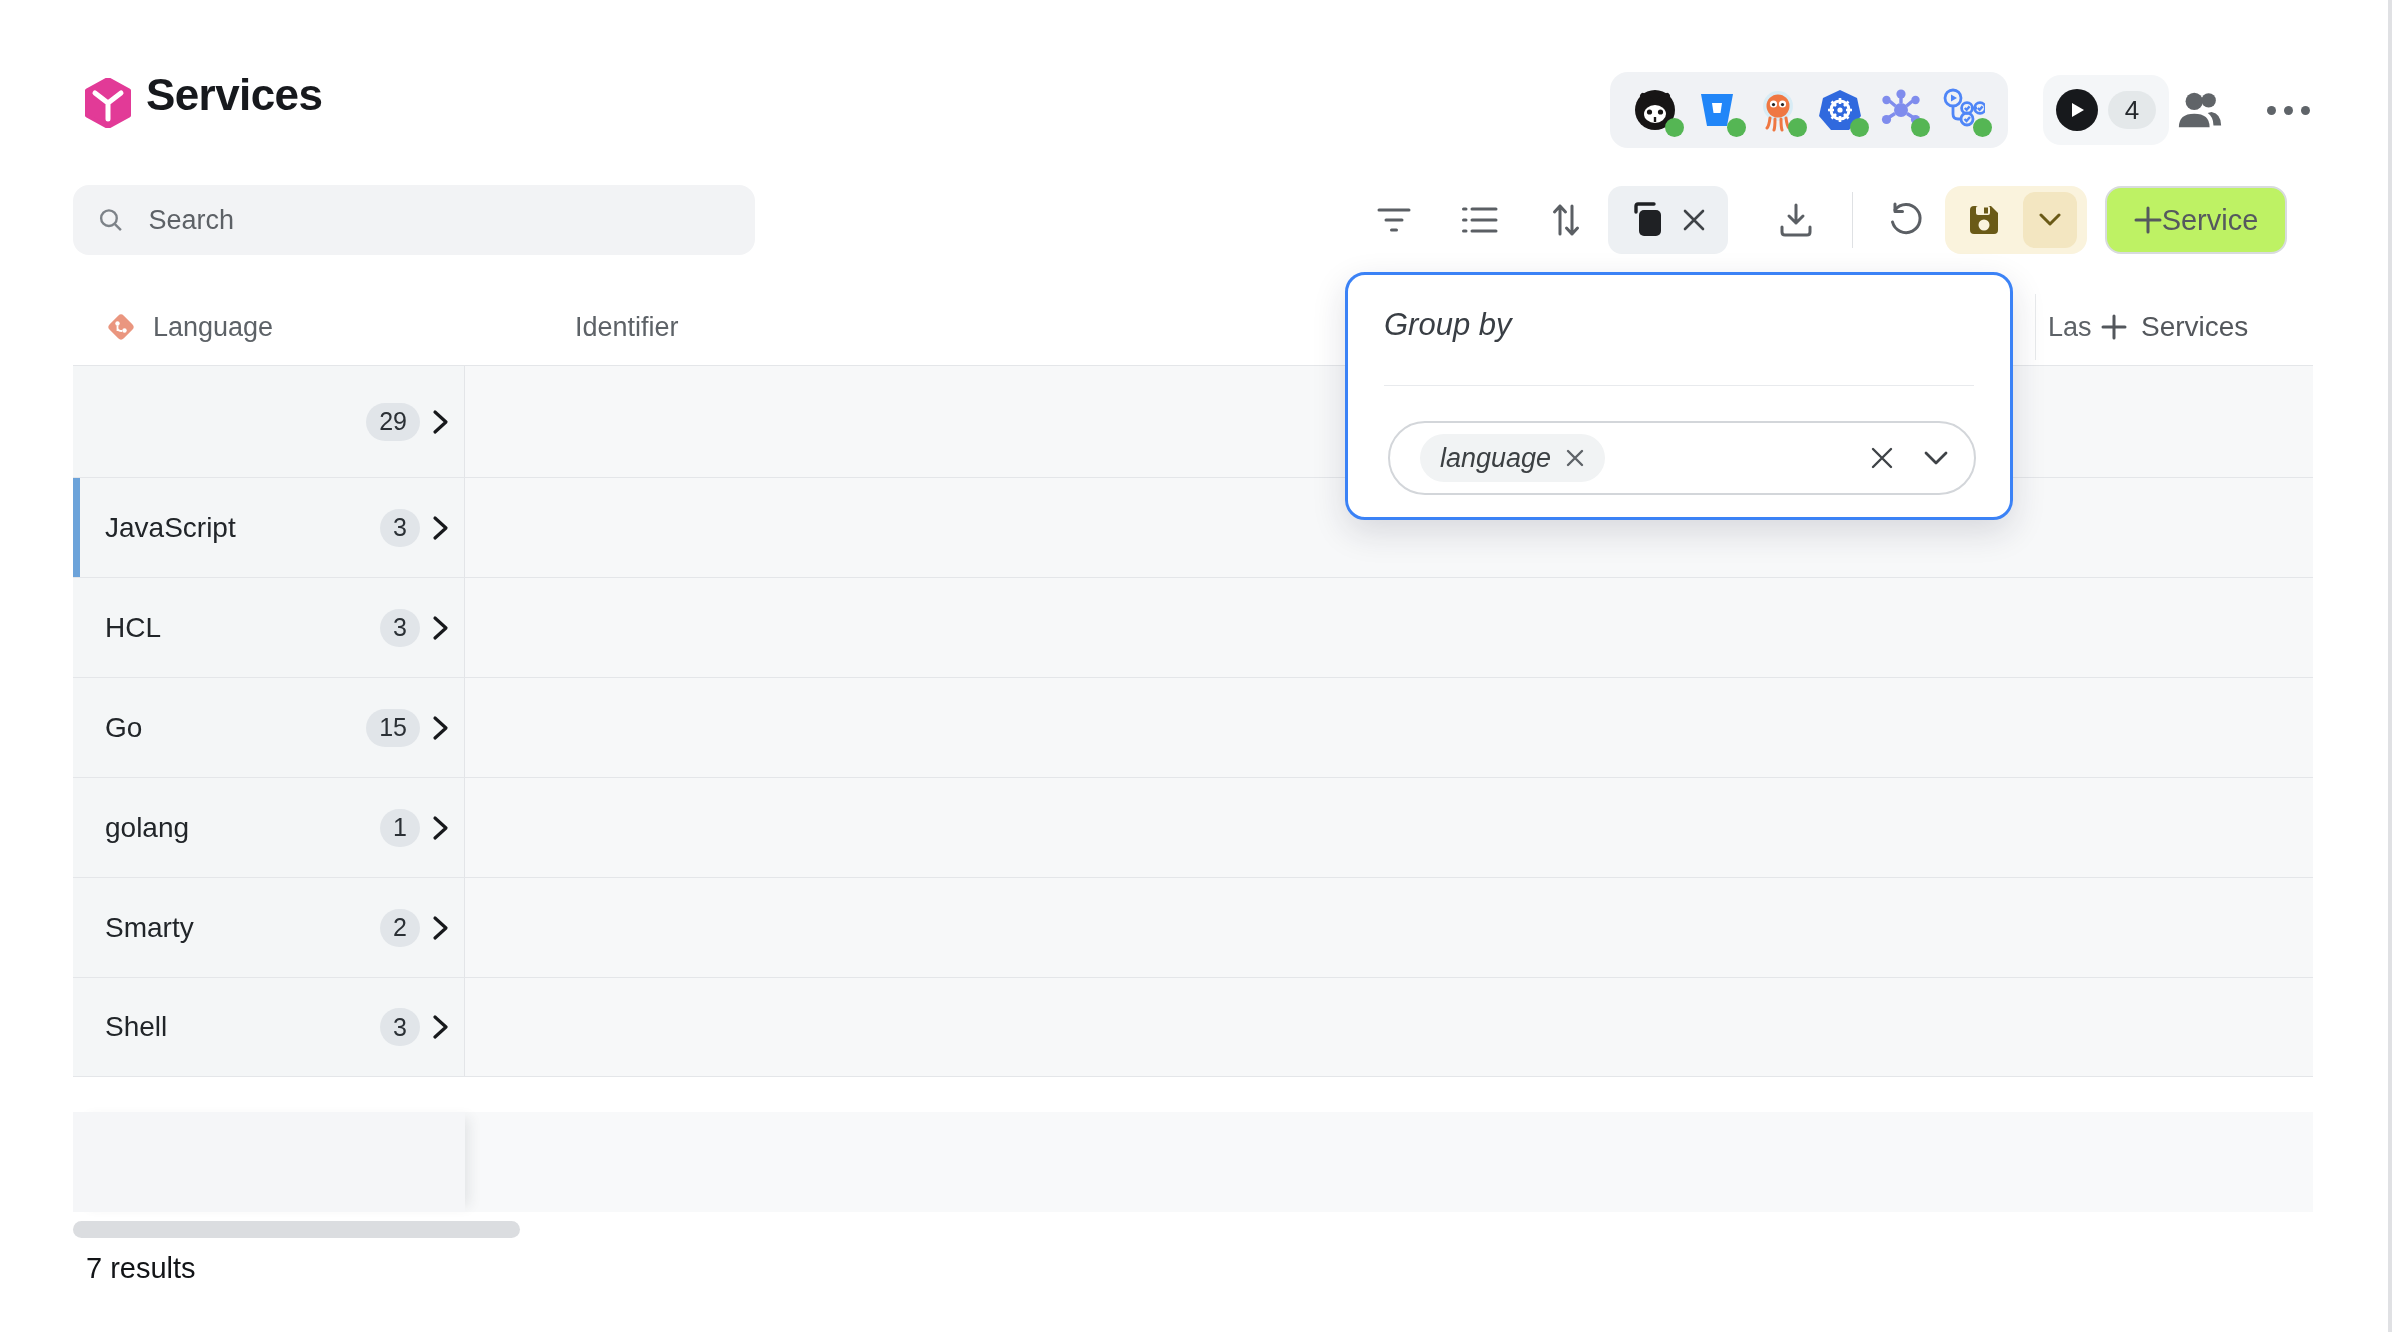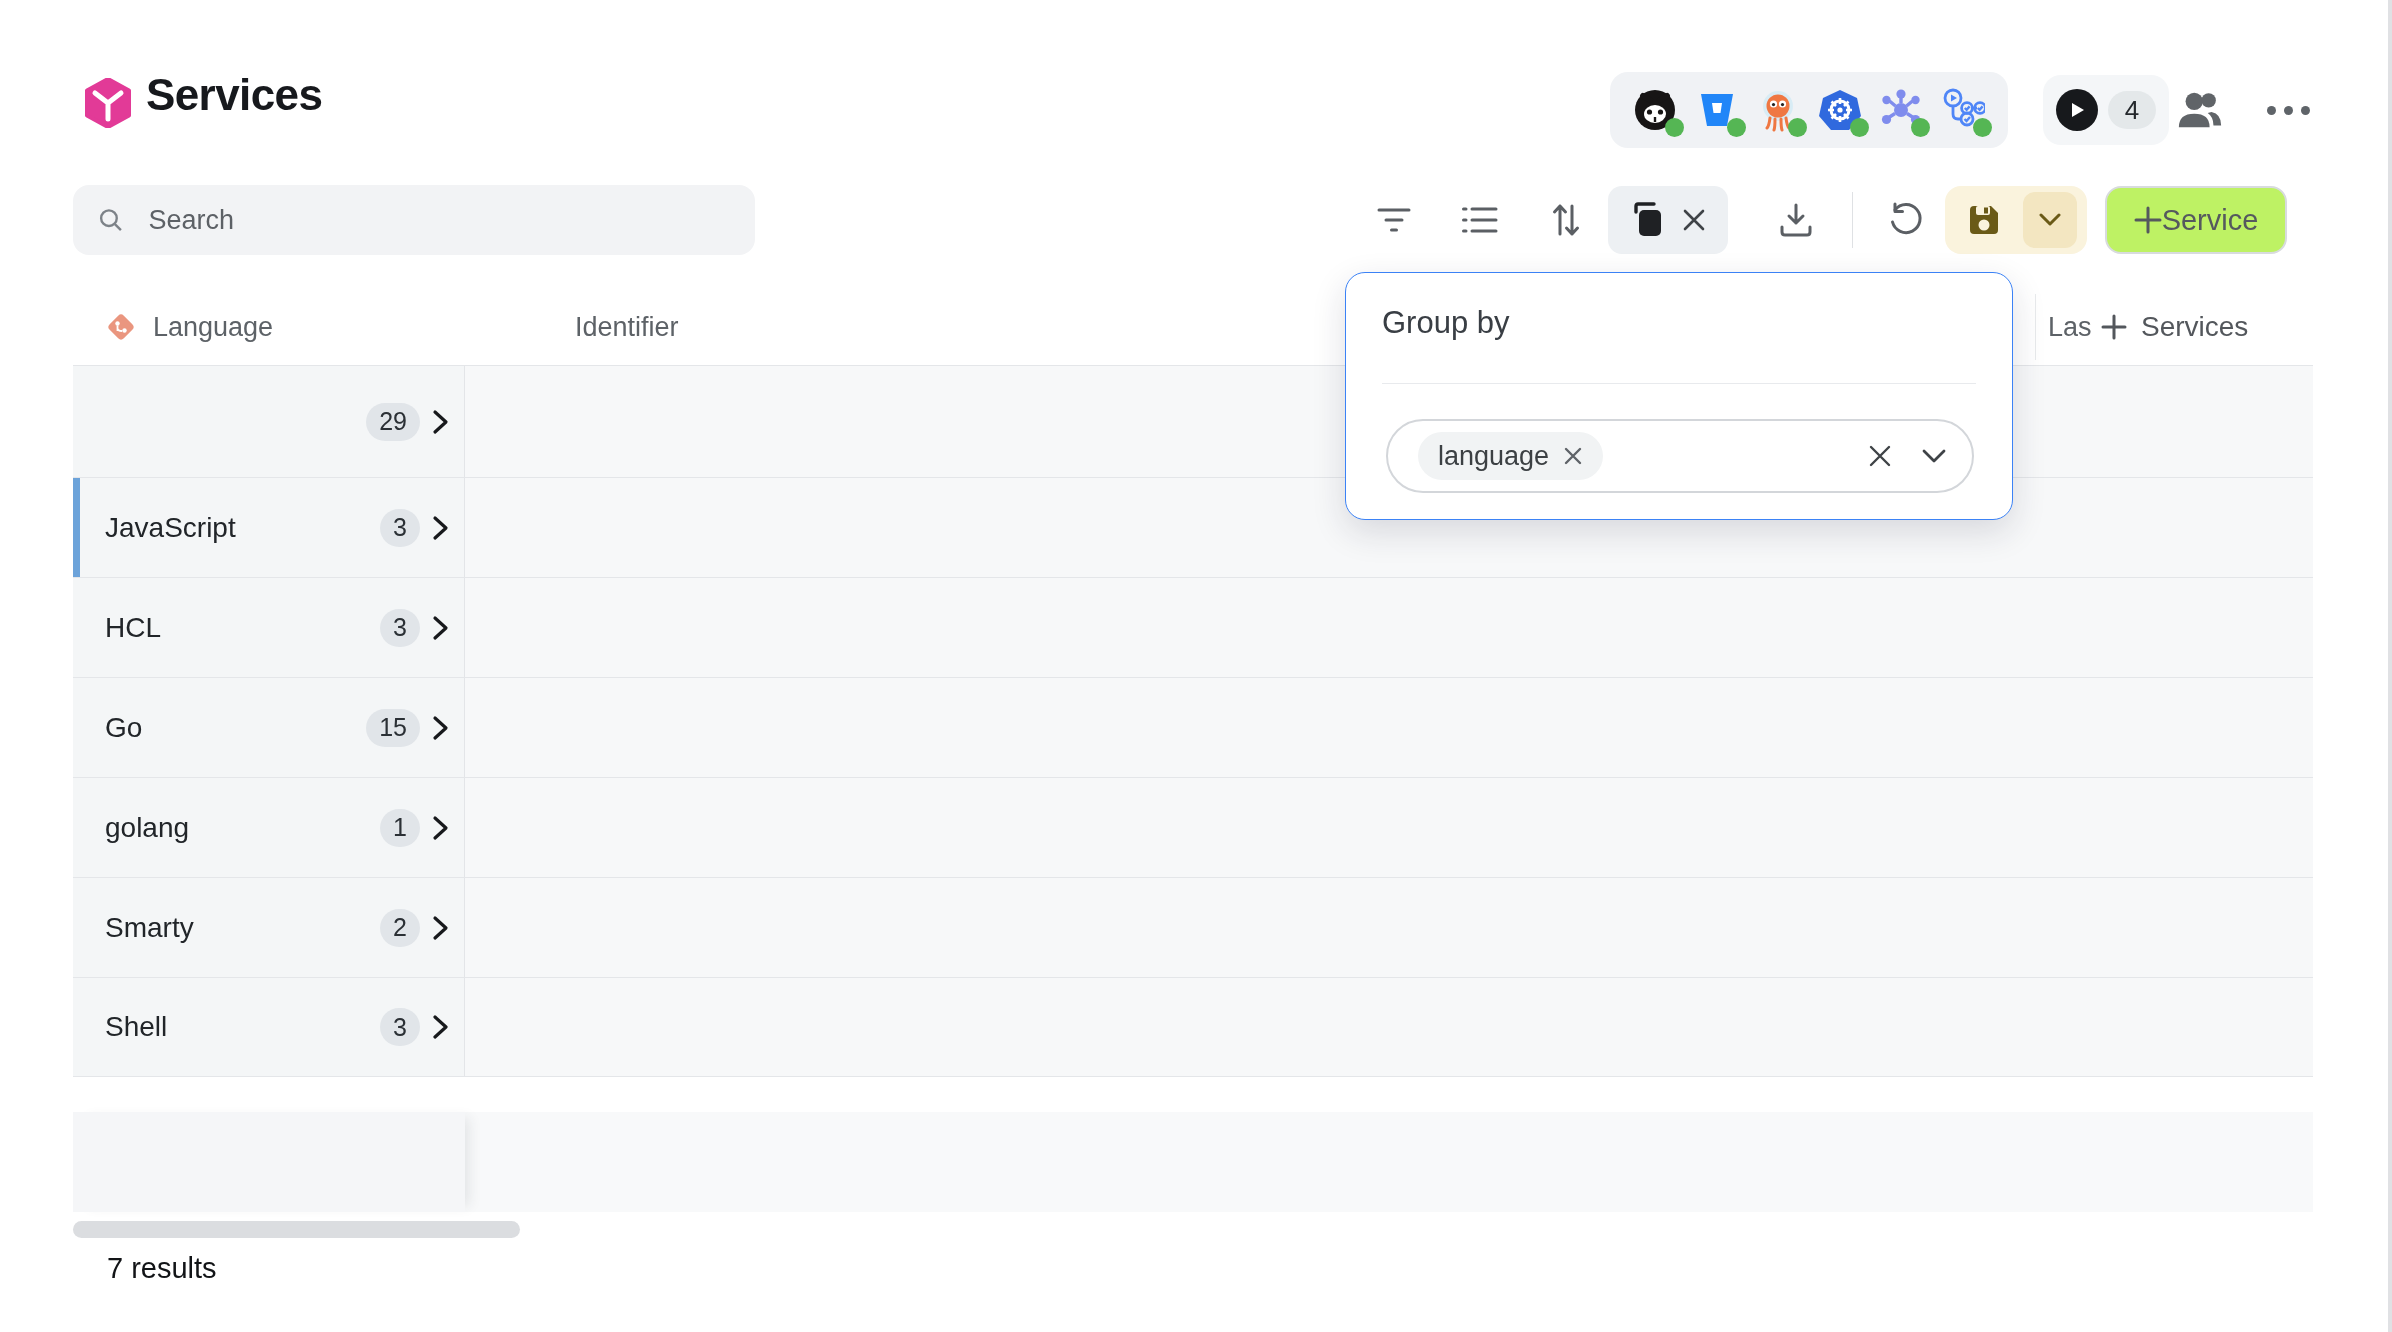--- a/index.html
+++ b/index.html
@@ -75,25 +75,25 @@
     display:flex; align-items:center; justify-content:center; font-size:25px; color:#2b3035; }
   .row-chevron { margin:0 14px 0 12px; display:flex; align-items:center; }
   .rowrest { flex:1; }
 
   .placeholder-row { position:absolute; left:73px; top:1112px; width:2240px; height:100px; background:#f8f9fa; }
   .placeholder-frozen { position:absolute; left:0; top:0; width:392px; height:100px; background:#f5f6f8;
     box-shadow:10px 0 12px -6px rgba(40,45,60,0.10); }
 
   .hscrollbar { position:absolute; left:73px; top:1221px; width:447px; height:17px; background:#dbdde0; border-radius:9px; }
 
-  .results { position:absolute; left:107px; top:1252px; font-size:29px; color:#121417; }
+  .results { position:absolute; left:86px; top:1252px; font-size:29px; color:#121417; }
 
   
-  .popup { position:absolute; left:1345px; top:272px; width:668px; height:248px; background:#ffffff; border:1px solid #3b82f6;
-    border-radius:20px; box-shadow:0 12px 34px rgba(25,30,55,0.14); z-index:50; }
+  .popup { position:absolute; left:1345px; top:272px; width:668px; height:248px; background:#ffffff; border:3px solid #3b82f6;
+    border-radius:20px; box-shadow:0 12px 34px rgba(25,30,55,0.14); z-index:50;font-style:italic; }
   .popup-title { position:absolute; left:36px; top:32px; font-size:31px; color:#393e44; }
   .popup-divider { position:absolute; left:36px; right:36px; top:110px; height:1px; background:#e8eaed; }
   .groupby-select { position:absolute; left:40px; top:146px; width:588px; height:74px; border:2px solid #d3d6da; border-radius:37px;
     display:flex; align-items:center; padding:0 26px; }
   .chip { background:#f1f3f4; border-radius:24px; height:48px; display:flex; align-items:center; gap:14px; padding:0 20px;
     font-size:27px; color:#3c4043; margin-left:4px; }
   .select-actions { margin-left:auto; display:flex; align-items:center; gap:30px; }
 </style>
 </head>
 <body>

